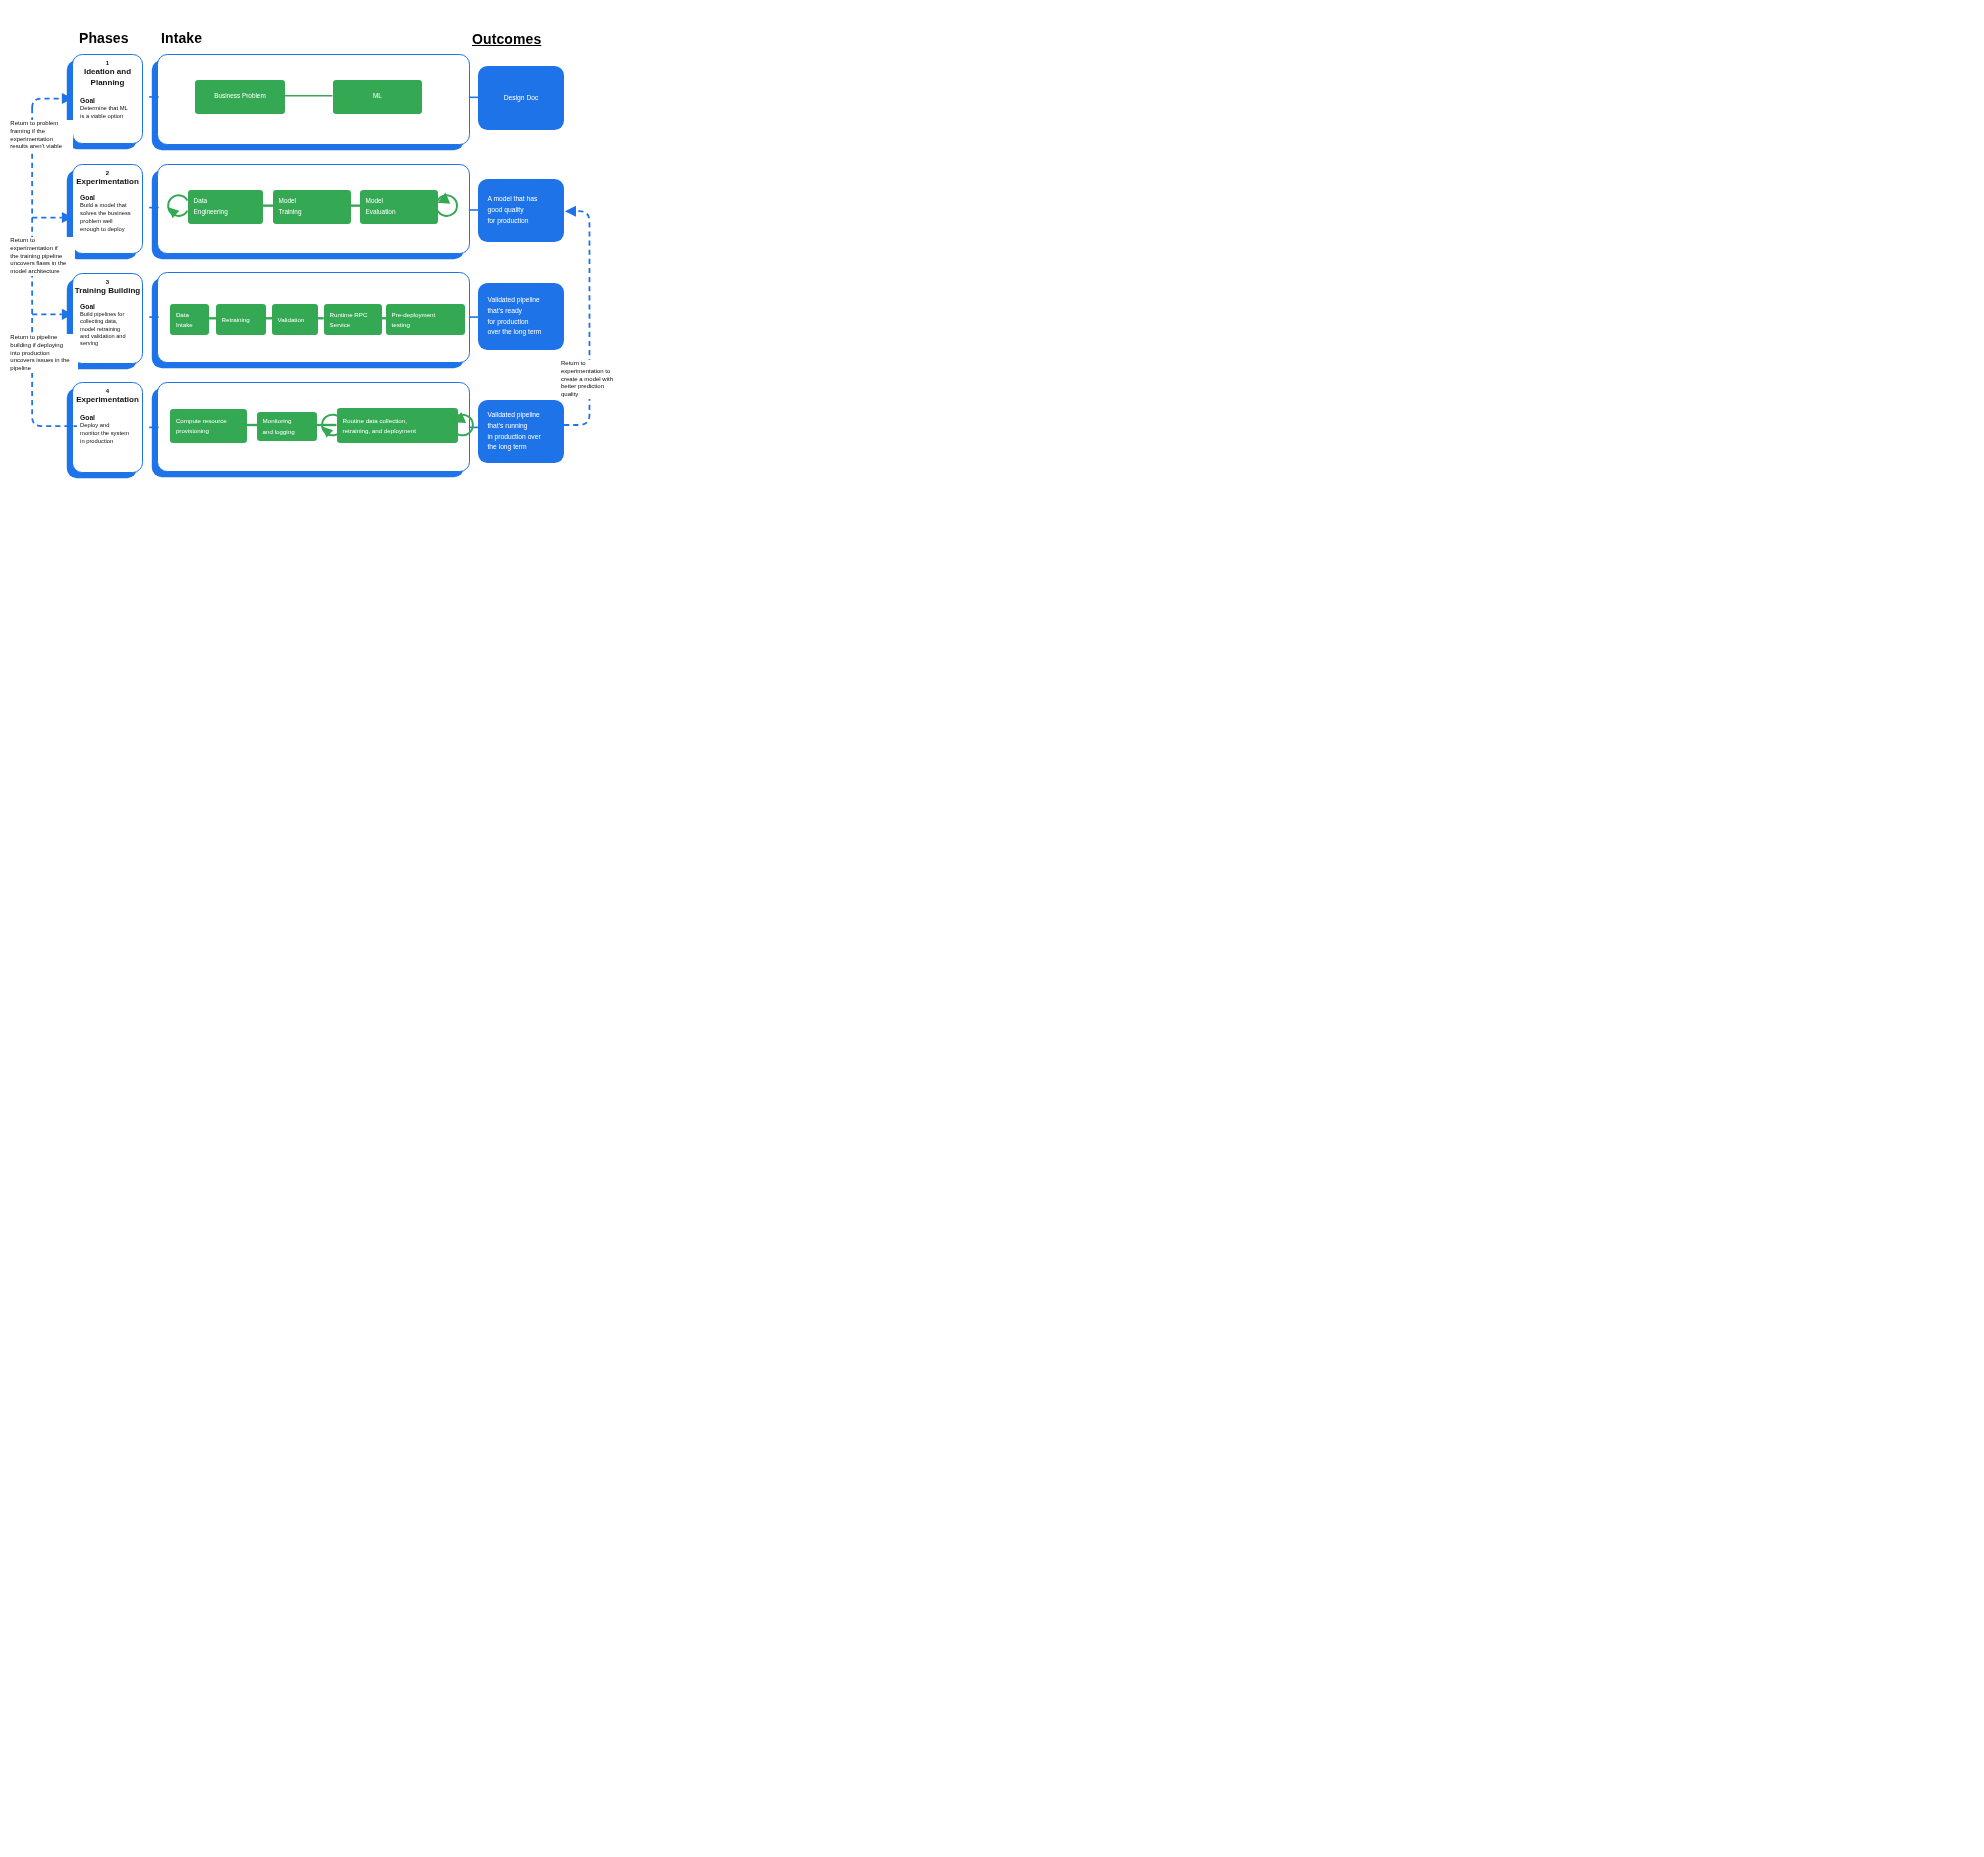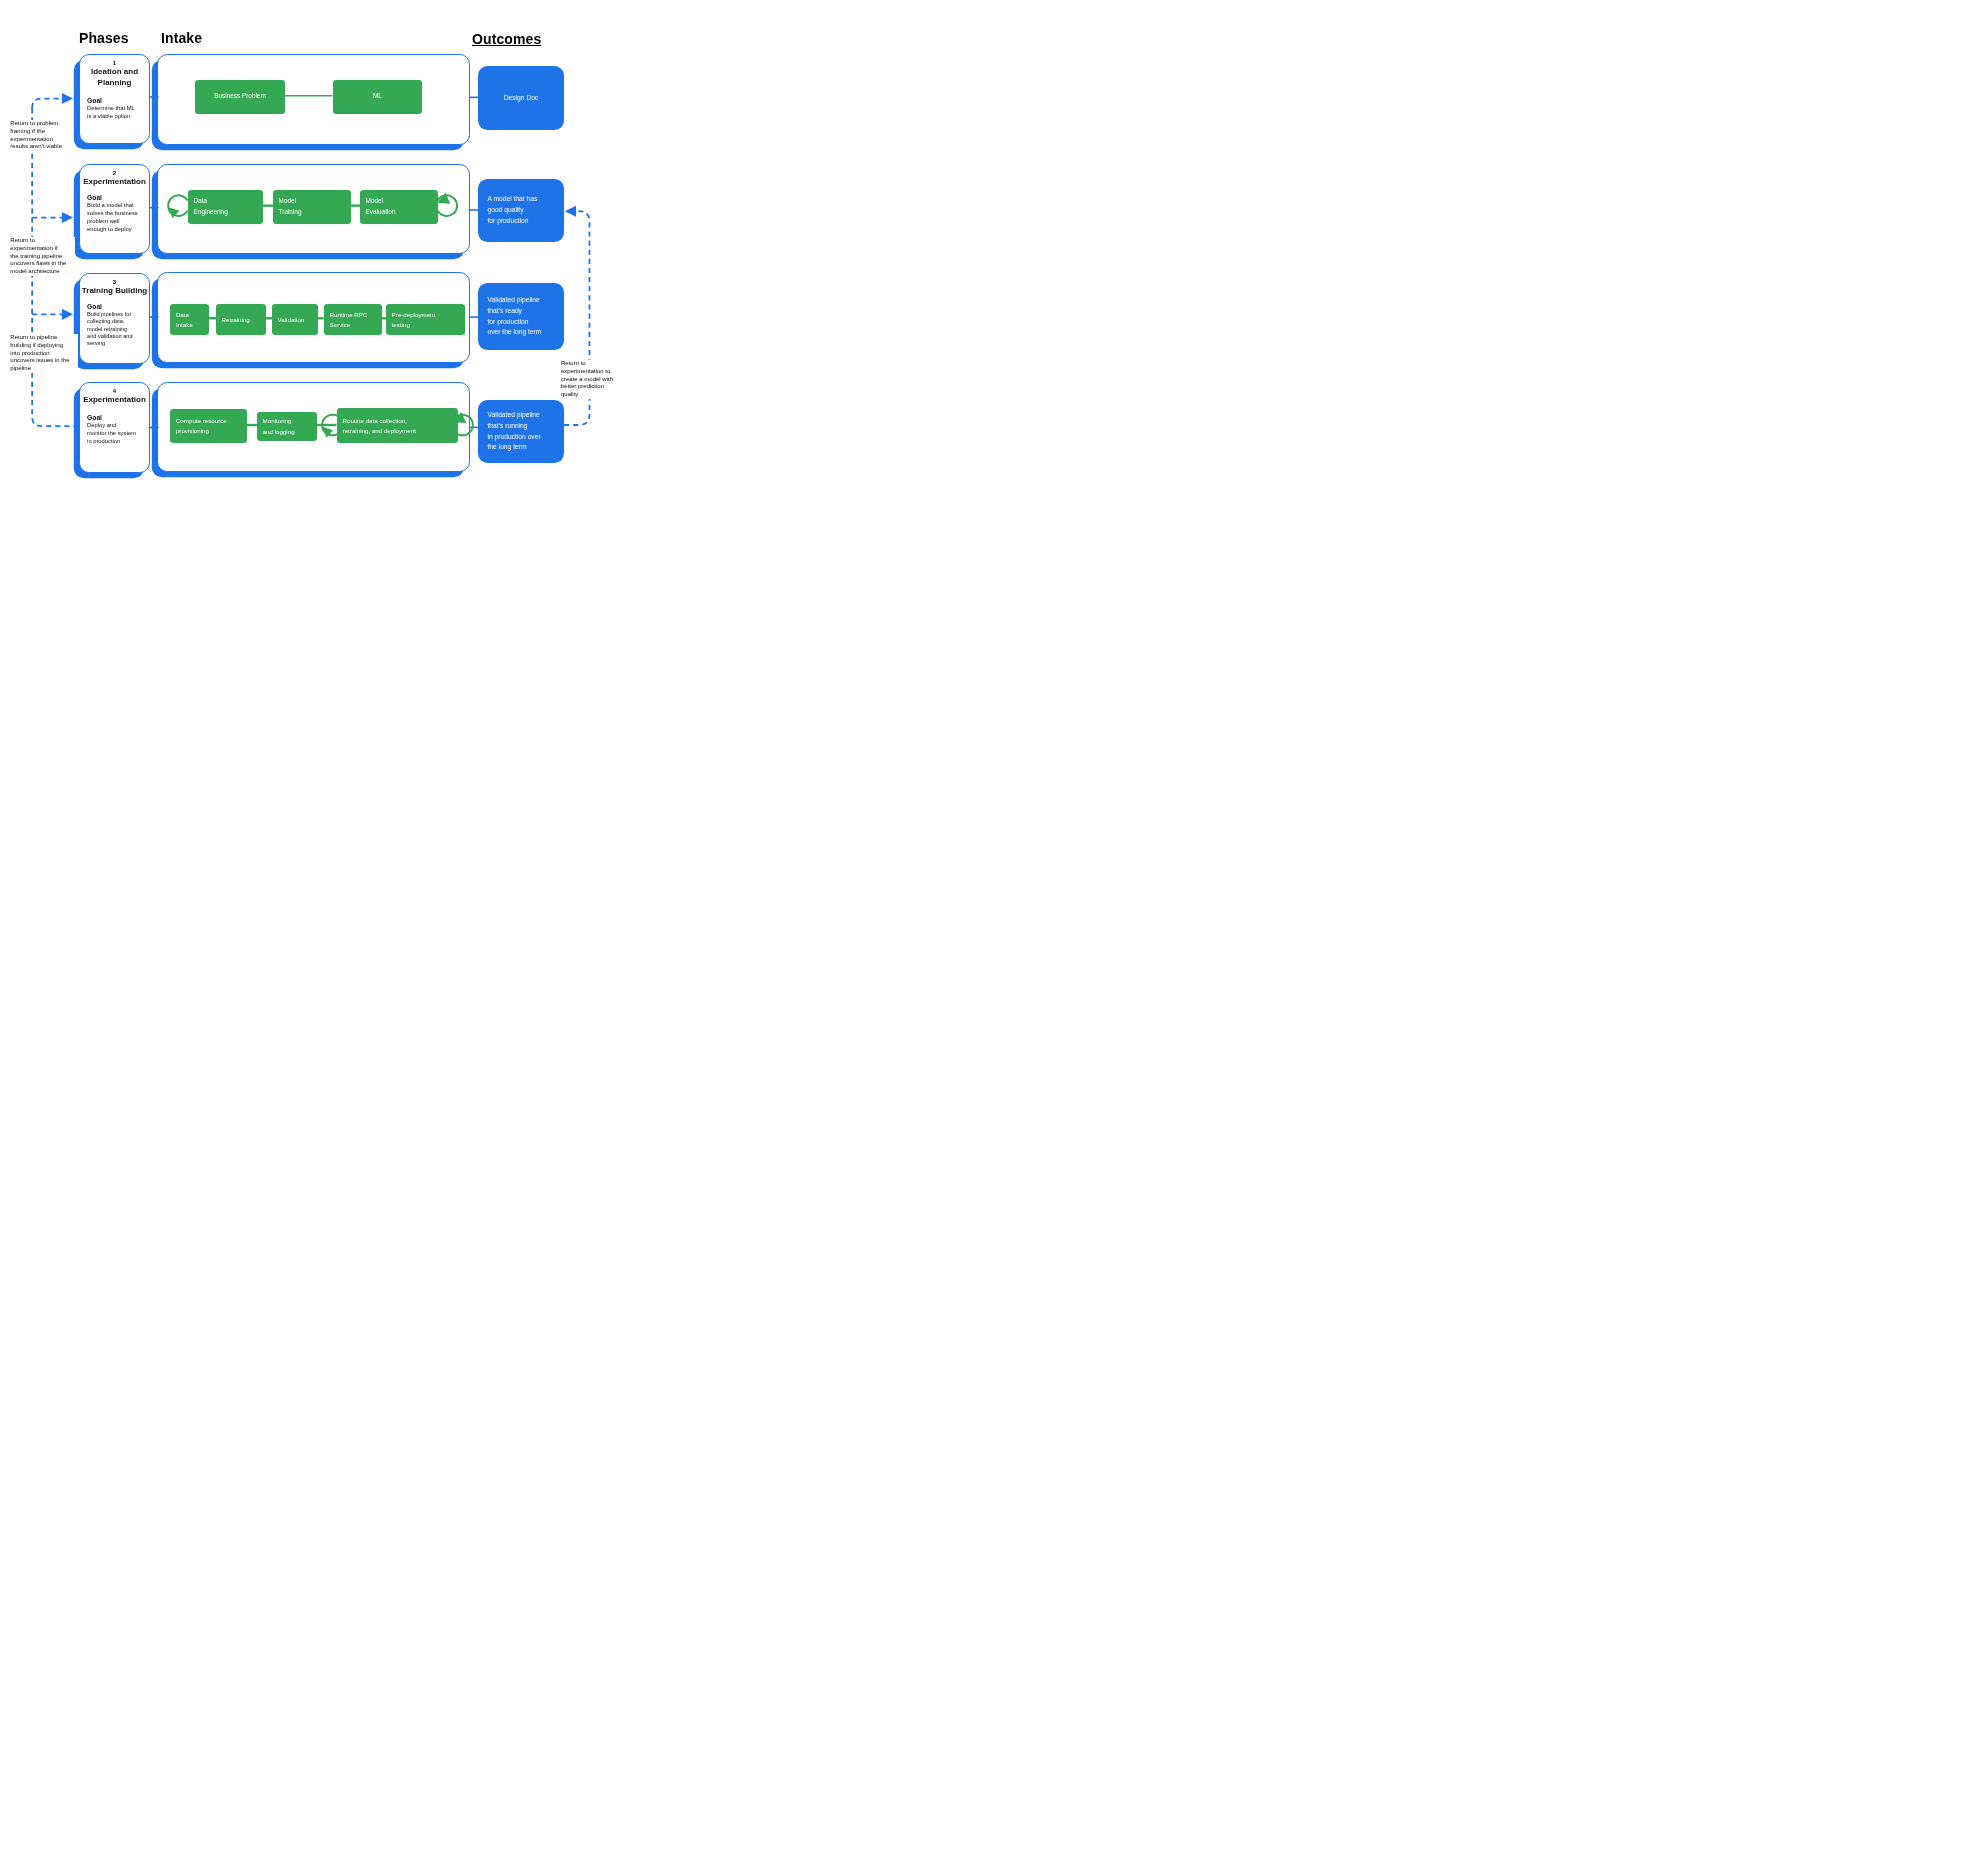--- a/index.html
+++ b/index.html
@@ -6,21 +6,21 @@
   body{font-family:"Liberation Sans","DejaVu Sans",sans-serif;color:#111;}
   .canvas{position:relative;width:622px;height:516px;background:#fff;overflow:hidden;}
   .pre{white-space:pre-line;}
 
   .hdr{position:absolute;font-size:14px;font-weight:700;color:#000;letter-spacing:0.1px;}
   #hdr-phases{left:79px;top:30px;}
   #hdr-tasks{left:161px;top:30px;}
   #hdr-outcomes{left:472px;top:31px;text-decoration:underline;}
 
   
-  .phase{position:absolute;left:79px;width:71px;background:#fff;
+  .phase{position:absolute;left:72px;width:71px;background:#fff;
          border:1.6px solid #1e73e8;border-radius:10.3px;
          box-shadow:-5.6px 5.6px 0 -0.4px #1e73e8;box-sizing:border-box;
          padding-top:4.8px;}
   .p1{top:54px;height:90px;}
   .p2{top:164px;height:90px;}
   .p3{top:273px;height:91px;}
   .p4{top:382px;height:91px;}
   .pnum{text-align:center;font-size:6px;font-weight:700;}
   .ptitle{text-align:center;font-size:8px;font-weight:700;line-height:1.3;margin-top:1.6px;}
   .goal-label{font-size:6.7px;font-weight:700;margin:8.7px 0 0.8px 7.1px;}

